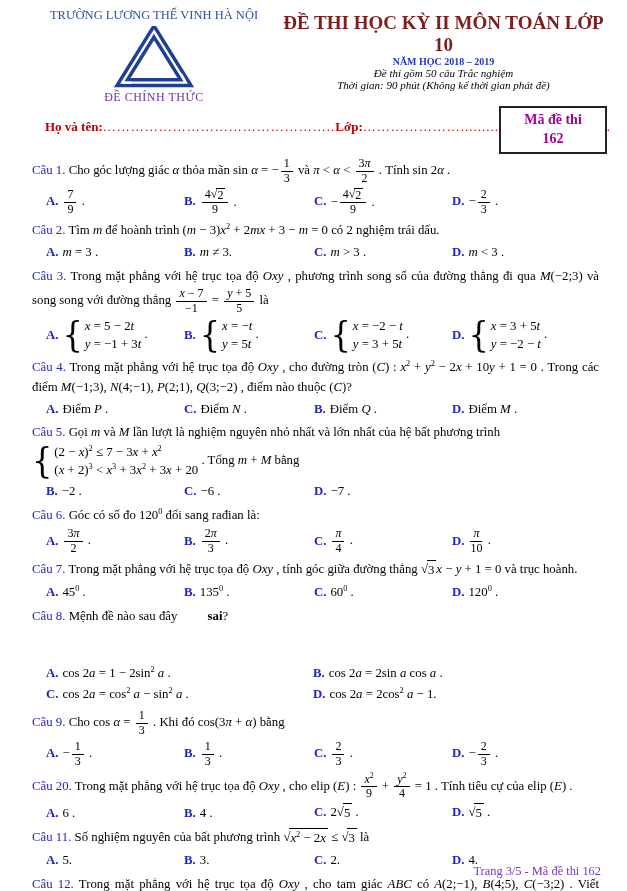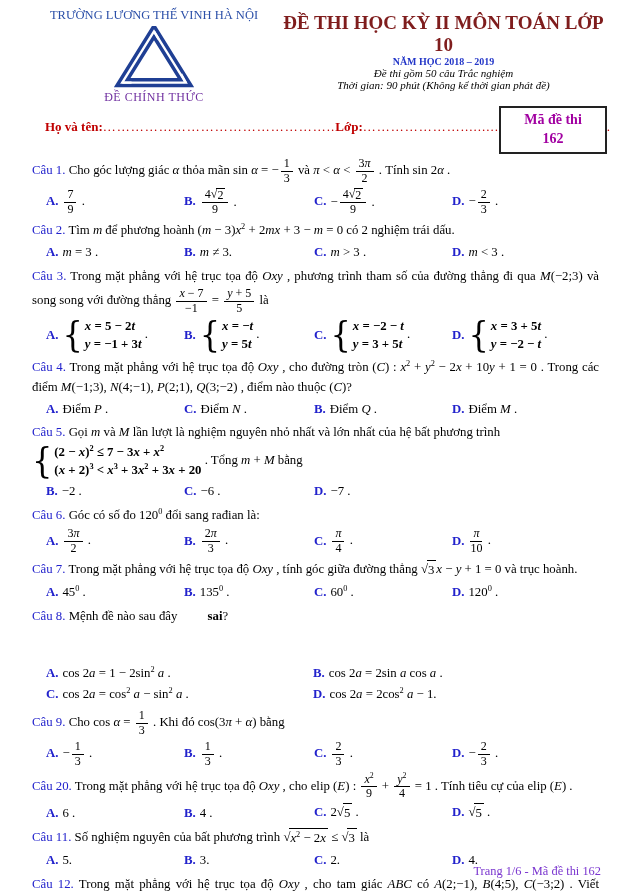--- a/index.html
+++ b/index.html
@@ -35,21 +35,21 @@
   .frac{display:inline-flex;flex-direction:column;vertical-align:middle;text-align:center;
         font-size:.94em;line-height:1.15;margin:0 2px;}
   .frac .num{border-bottom:1px solid #000;padding:0 3px;display:block;}
   .frac .den{display:block;}
   .sqrt{white-space:nowrap;display:inline-flex;align-items:stretch;}
   .sqrt .rad{margin-right:-1px;}
   .sqrt .radbody{border-top:1px solid #000;padding:0 2px 0 1px;}
   .sys{display:inline-flex;align-items:center;vertical-align:middle;margin:1px 0;}
   .sys .brace{font-family:"DejaVu Serif",serif;font-size:32px;font-weight:400;line-height:.9;
               margin-right:2px;transform:scaleY(1.12);}
-  .sys .sysrows{display:inline-flex;flex-direction:column;text-align:left;line-height:1.35;font-weight:bold;}
+  .sys .sysrows{display:inline-flex;flex-direction:column;text-align:left;line-height:1.35;}
   
   .footer{position:absolute;right:26px;bottom:12px;color:#7a35cf;font-size:12.4px;}
 </style>
 </head>
 <body>
 
 <div class="page">
 
   <div class="header">
     <div class="h-left">
@@ -110,30 +110,30 @@
                 </span></span>
               <span class="den"><span>9</span></span>
             </span><span> .</span></span>
           <span class="opt"><span class="opt-letter">D.</span><span>−</span><span class="frac">
               <span class="num"><span>2</span></span>
               <span class="den"><span>3</span></span>
             </span><span> .</span></span>
         </div>
       </div>
       <div class="q">
-        <div class="q-stem"><span class="q-label">Câu 2. </span><span>Tìm </span><span class="mi">m</span><span> để phương hoành (</span><span class="mi">m</span><span> − 3)</span><span class="mi">x</span><sup>2</sup><span> + 2</span><span class="mi">mx</span><span> + 3 − </span><span class="mi">m</span><span> = 0 có 2 nghiệm trái dấu.</span></div>
+        <div class="q-stem"><span class="q-label">Câu 2. </span><span>Tìm </span><span class="mi">m</span><span> để hoành trình (</span><span class="mi">m</span><span> − 3)</span><span class="mi">x</span><sup>2</sup><span> + 2</span><span class="mi">mx</span><span> + 3 − </span><span class="mi">m</span><span> = 0 có 2 nghiệm trái dấu.</span></div>
         <div class="opts">
           <span class="opt"><span class="opt-letter">A.</span><span class="mi">m</span><span> = 3 .</span></span>
           <span class="opt"><span class="opt-letter">B.</span><span class="mi">m</span><span> ≠ 3.</span></span>
           <span class="opt"><span class="opt-letter">C.</span><span class="mi">m</span><span> &gt; 3 .</span></span>
           <span class="opt"><span class="opt-letter">D.</span><span class="mi">m</span><span> &lt; 3 .</span></span>
         </div>
       </div>
       <div class="q">
-        <div class="q-stem"><span class="q-label">Câu 3. </span><span>Trong mặt phẳng với hệ trục tọa độ </span><span class="mi">Oxy</span><span> , phương trình tham số của đường thẳng đi qua </span><span class="mi">M</span><span>(−2;3) và song song với đường thẳng </span><span class="frac">
+        <div class="q-stem"><span class="q-label">Câu 3. </span><span>Trong mặt phẳng với hệ trục tọa độ </span><span class="mi">Oxy</span><span> , phương trình song số của đường thẳng đi qua </span><span class="mi">M</span><span>(−2;3) và song song với đường thẳng </span><span class="frac">
             <span class="num"><span class="mi">x</span><span> − 7</span></span>
             <span class="den"><span>−1</span></span>
           </span><span> = </span><span class="frac">
             <span class="num"><span class="mi">y</span><span> + 5</span></span>
             <span class="den"><span>5</span></span>
           </span><span> là</span></div>
         <div class="opts">
           <span class="opt"><span class="opt-letter">A.</span><span class="sys">
               <span class="brace">{</span>
               <span class="sysrows">
@@ -287,14 +287,14 @@
           <span class="opt"><span class="opt-letter">B.</span><span>3.</span></span>
           <span class="opt"><span class="opt-letter">C.</span><span>2.</span></span>
           <span class="opt"><span class="opt-letter">D.</span><span>4.</span></span>
         </div>
       </div>
       <div class="q">
         <div class="q-stem"><span class="q-label">Câu 12. </span><span>Trong mặt phẳng với hệ trục tọa độ </span><span class="mi">Oxy</span><span> , cho tam giác </span><span class="mi">ABC</span><span> có </span><span class="mi">A</span><span>(2;−1), </span><span class="mi">B</span><span>(4;5), </span><span class="mi">C</span><span>(−3;2) . Viết phương trình đường thẳng chứa đường cao của tam giác </span><span class="mi">ABC</span><span> đi qua đỉnh </span><span class="mi">C</span><span> .</span></div>
       </div>
     </div>
 
-  <div class="footer">Trang 1/6 - Mã đề thi 162</div>
+  <div class="footer">Trang 3/5 - Mã đề thi 162</div>
 </div>
 
 </body></html>

